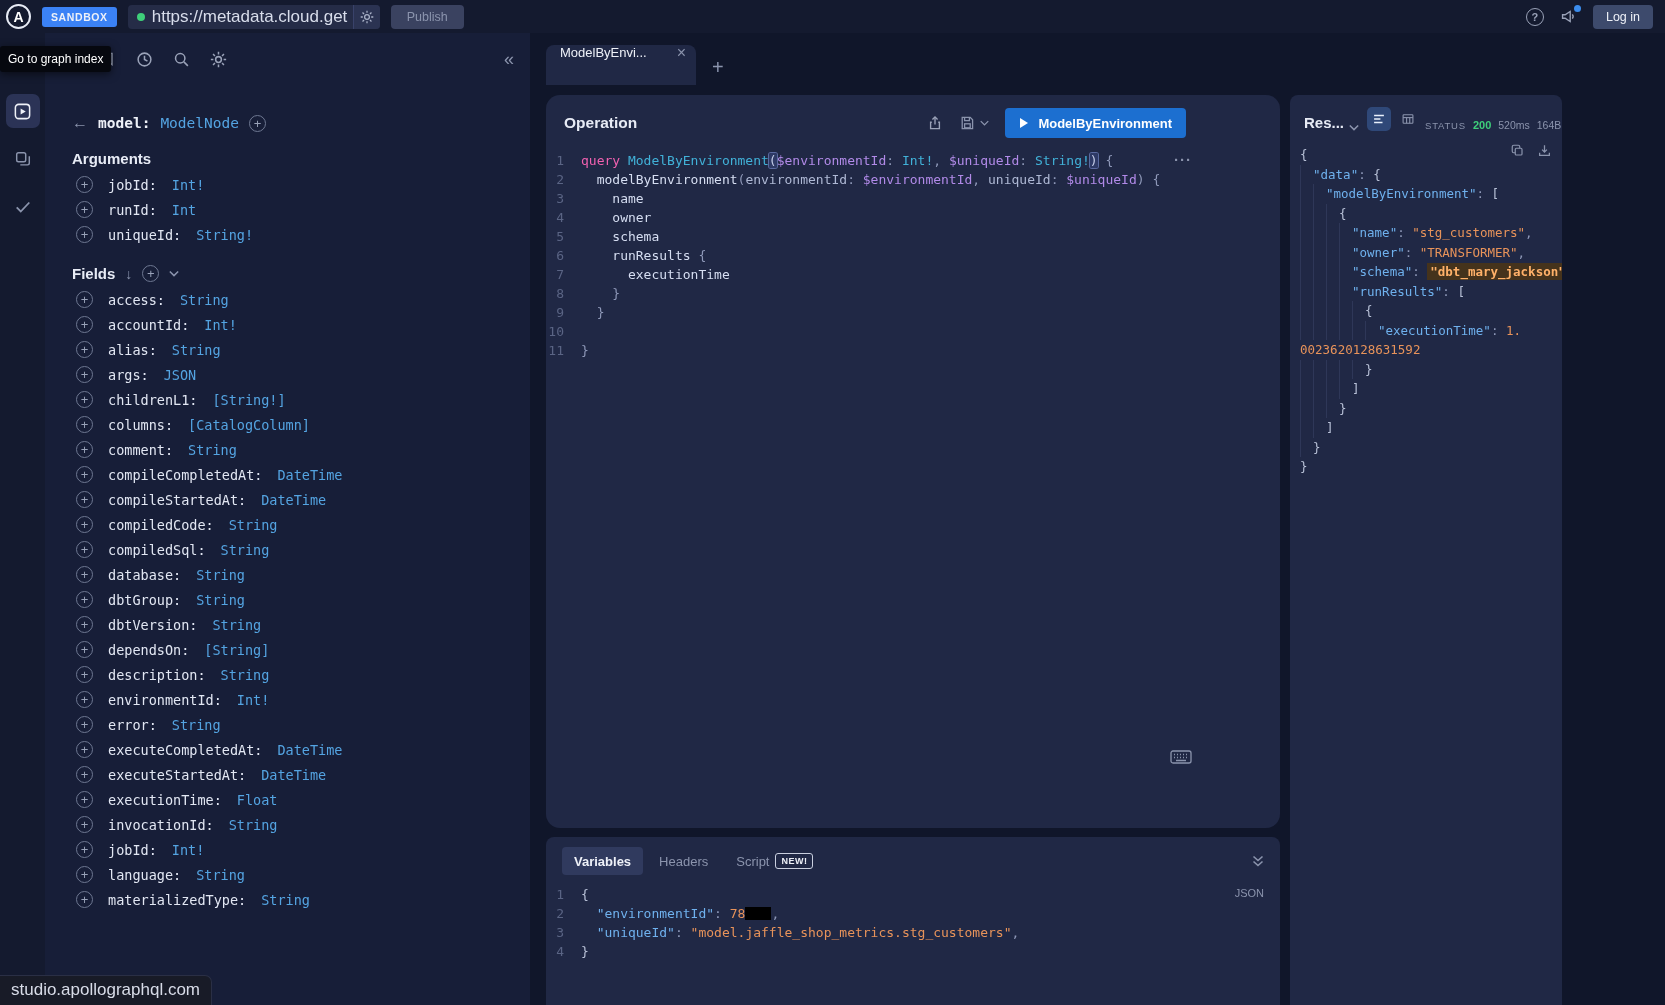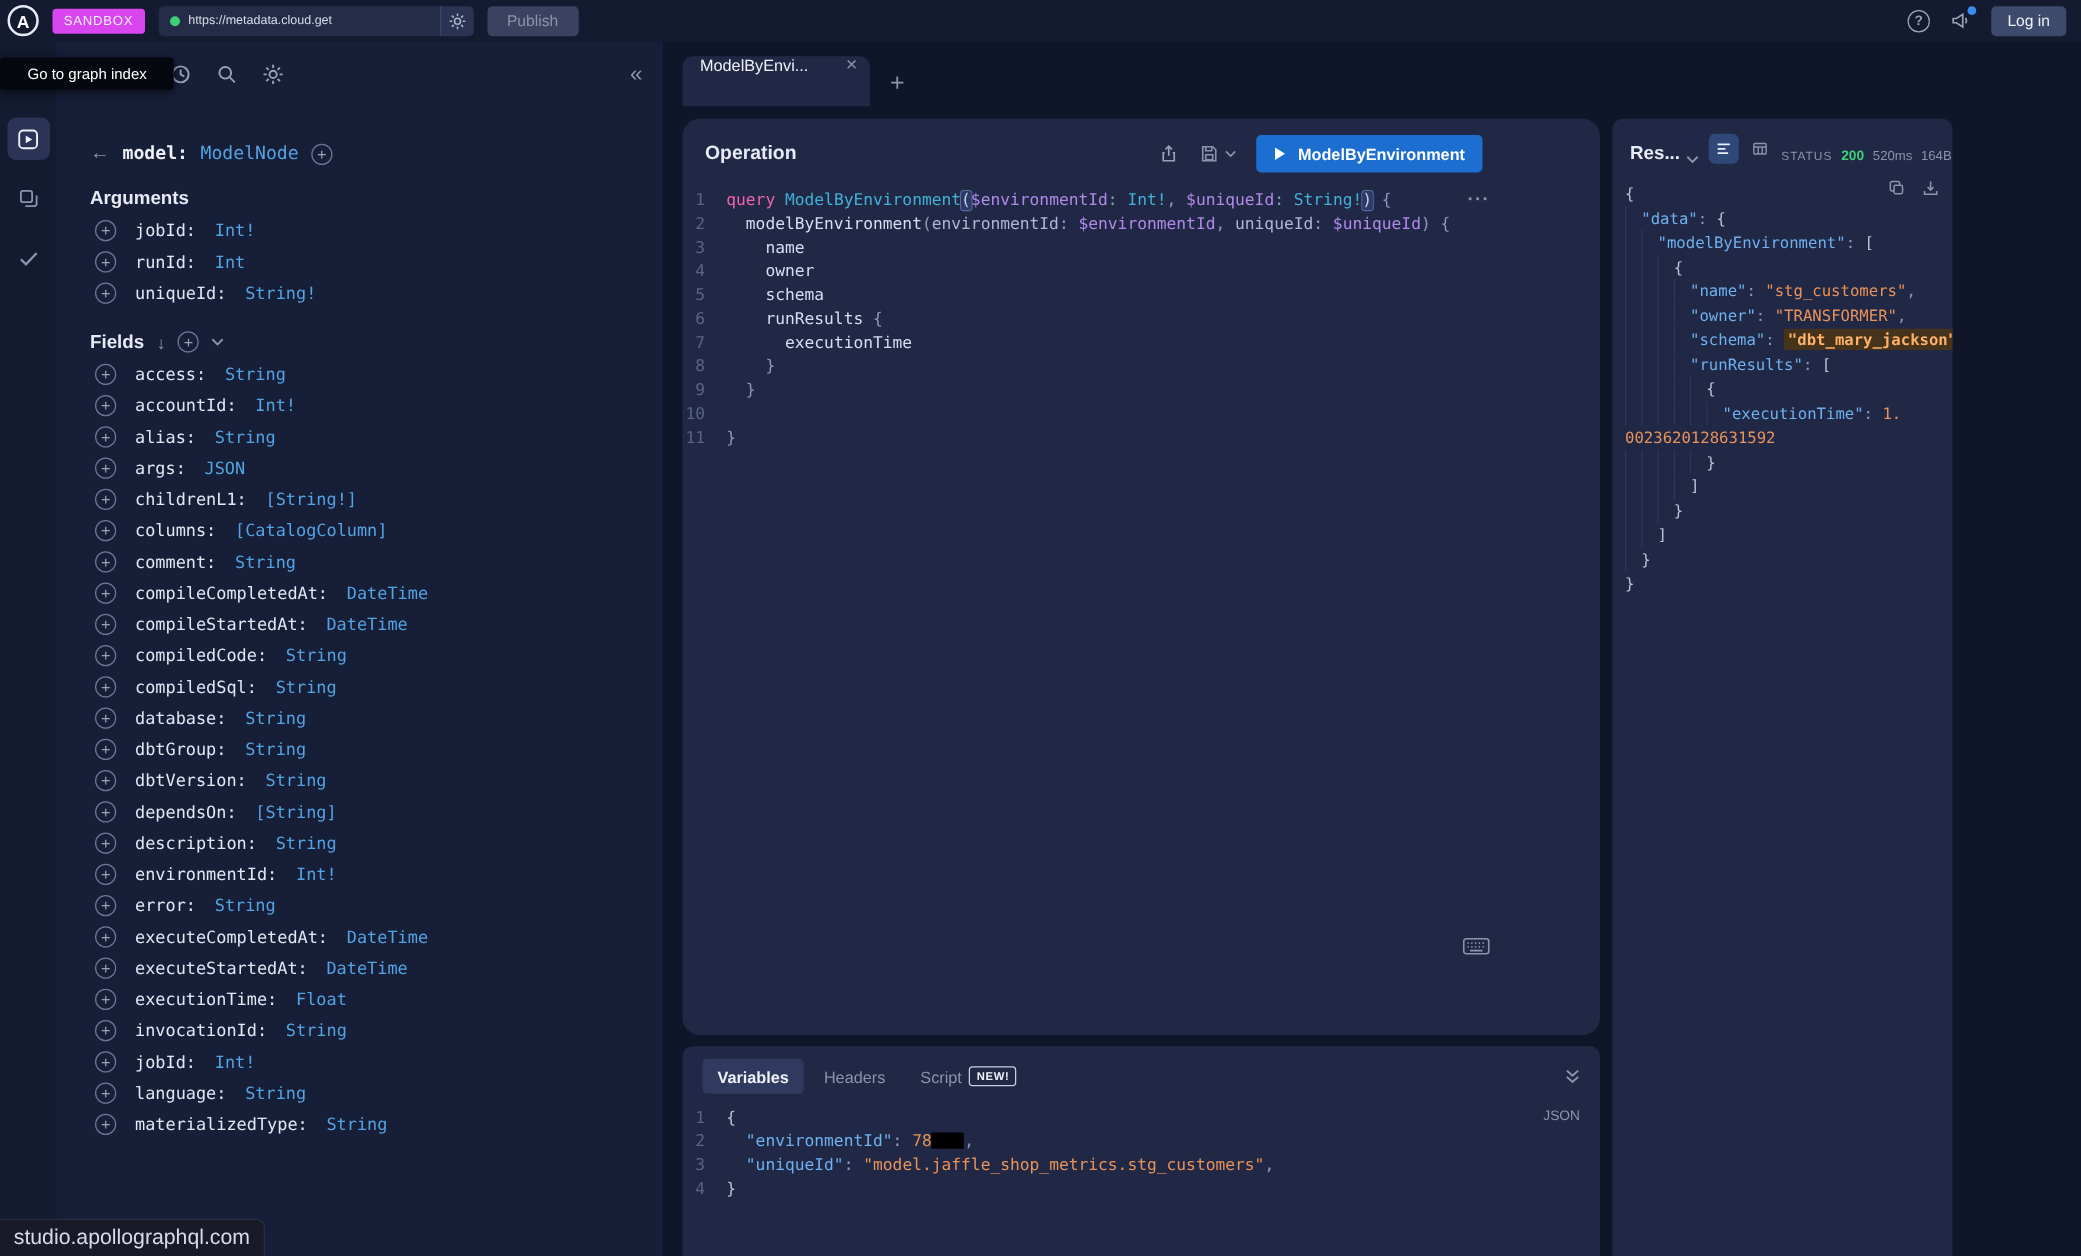--- a/index.html
+++ b/index.html
@@ -5,24 +5,24 @@
   * { margin:0; padding:0; box-sizing:border-box; }
   html,body { width:1665px; height:1005px; overflow:hidden; }
   body { font-family:"Liberation Sans", sans-serif; background:#10162a; color:#e7ebf5; position:relative; }
   button { border:none; cursor:pointer; font-family:inherit; }
   svg { display:block; }
   .mono { font-family:"DejaVu Sans Mono", monospace; }
 
   
   .topbar { height:33px; background:#141a2f; display:flex; align-items:center; padding:0 12px 0 6px; gap:11px; }
   .logo { width:25px; height:25px; border:2px solid #e7ebf5; border-radius:50%; display:flex; align-items:center; justify-content:center; font-weight:bold; font-size:14px; color:#fff; flex-shrink:0; }
-  .sandbox-pill { background:#d946ef; color:#eef1f8; font-size:10.5px; font-weight:normal; letter-spacing:.6px; padding:4px 9px; border-radius:3px; }
+  .sandbox-pill { background:#3b82f6; color:#eef1f8; font-size:10.5px; font-weight:bold; letter-spacing:.6px; padding:4px 9px; border-radius:3px; }
   .url-box { display:flex; align-items:center; background:#252c47; border-radius:4px; height:24px; width:252px; overflow:hidden; }
   .url-dot { width:8px; height:8px; background:#3ecf7a; border-radius:50%; margin:0 7px 0 9px; flex-shrink:0; }
-  .url-text { font-size:10px; color:#d8ddeb; white-space:nowrap; overflow:hidden; flex:1; }
+  .url-text { font-size:17px; color:#d8ddeb; white-space:nowrap; overflow:hidden; flex:1; }
   .url-gear { width:27px; height:24px; display:flex; align-items:center; justify-content:center; color:#aab2c8; border-left:1px solid #39426a; background:#2b3352; flex-shrink:0; }
   .publish-btn { background:#3a4260; color:#8b94ad; font-size:12.5px; padding:5px 16px; border-radius:4px; }
   .topbar-right { margin-left:auto; display:flex; align-items:center; gap:16px; }
   .iconb { color:#9aa2b8; display:flex; align-items:center; justify-content:center; background:none; }
   .help-circle { width:18px; height:18px; border:1.5px solid #9aa2b8; border-radius:50%; font-size:11px; font-weight:bold; display:flex; align-items:center; justify-content:center; color:#9aa2b8; }
   .megaphone-wrap { position:relative; }
   .notif-dot { position:absolute; top:-3px; right:-4px; width:7px; height:7px; border-radius:50%; background:#3b8ced; }
   .login-btn { background:#3d4a6c; color:#eef1f8; font-size:12.5px; padding:5px 13px; border-radius:4px; }
 
   
@@ -110,21 +110,21 @@
   .status-label { letter-spacing:.8px; font-size:9.5px; }
   .status-code { color:#3ecf7a; font-weight:bold; font-size:11px; }
   .meta-val { font-size:10.5px; }
   .resp-body { flex:1; position:relative; padding:8px 6px 0 10px; overflow:hidden; }
   .resp-actions { position:absolute; top:6px; right:10px; display:flex; gap:12px; color:#8b94ad; }
   .resp-actions button { color:#8b94ad; background:none; }
   .rline { display:flex; font:12.5px/19.5px "DejaVu Sans Mono", monospace; white-space:pre; }
   .guide { width:13px; flex-shrink:0; border-left:1px solid #2e3758; }
 
   
-  .tooltip { position:absolute; left:0; top:46px; background:#06080f; color:#fff; font-size:12px; padding:6px 22px; border-radius:3px; z-index:60; box-shadow:0 2px 8px rgba(0,0,0,.55); }
+  .tooltip { position:absolute; left:0; top:46px; background:#06080f; color:#fff; font-size:12px; padding:6px 8px; border-radius:3px; z-index:60; box-shadow:0 2px 8px rgba(0,0,0,.55); }
   .status-pill { position:absolute; left:0; bottom:0; background:#181b27; color:#d8dce8; font-size:17px; padding:4px 11px 5px; border-radius:0 7px 0 0; z-index:60; border-top:1px solid #2a2f45; border-right:1px solid #2a2f45; }
 </style>
 </head>
 <body>
 
 <header class="topbar">
   <div class="logo">
     <span>A</span>
   </div>
   <span class="sandbox-pill">SANDBOX</span>

